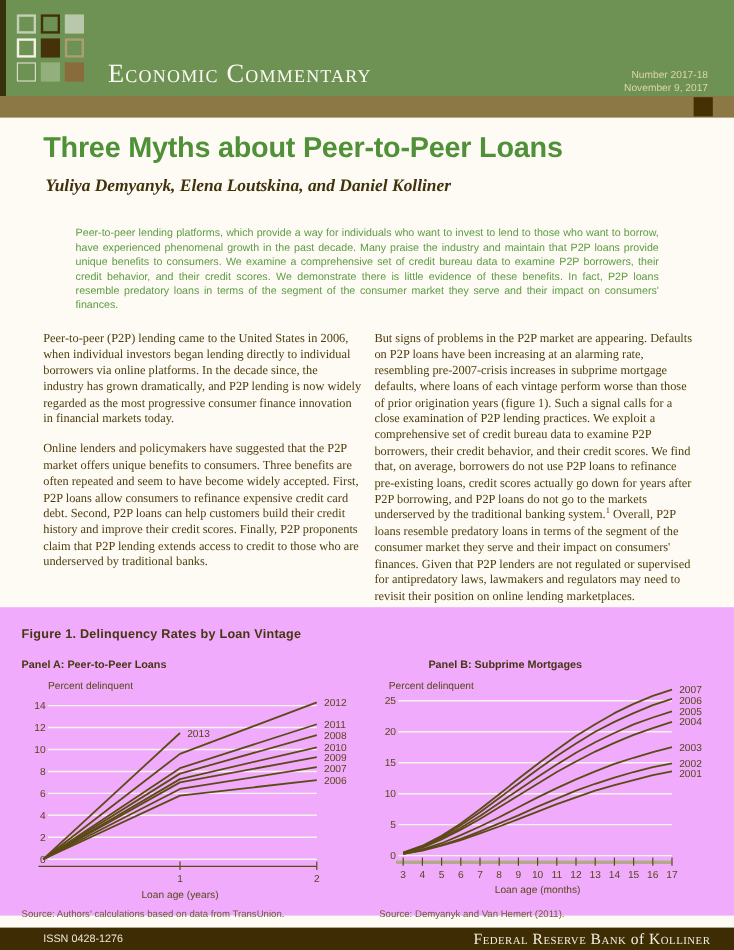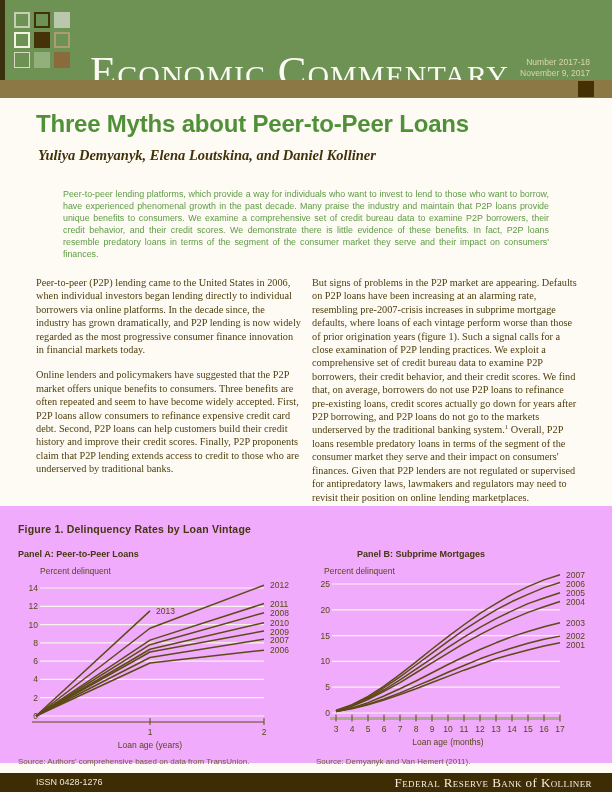--- a/index.html
+++ b/index.html
@@ -16,21 +16,21 @@
   .sq2{border:2px solid #42300a;}
   .sq3{background:#b9c8aa;}
   .sq4{border:2px solid #f4f2e2;}
   .sq5{background:#46320a;}
   .sq6{border:2px solid #ac9e71;}
   .sq7{border:1px solid #d9dac4;}
   .sq8{background:#93b07c;}
   .sq9{background:#8a6c3c;}
   .pub-title{position:absolute;left:90px;top:50px;margin:0;color:#fbfaf2;
              font-family:"Liberation Serif",serif;font-variant:small-caps;font-weight:normal;
-             font-size:43px;letter-spacing:1px;line-height:1;text-align:right;}
+             font-size:22px;letter-spacing:1px;line-height:1;text-align:right;}
   .issue{position:absolute;right:22px;top:57px;text-align:right;color:#ddd5ab;
          font-size:8.5px;line-height:11px;}
   .band{position:absolute;top:80px;left:0;width:612px;height:18px;background:#8c7845;}
   .band-square{position:absolute;top:1px;right:18px;width:16px;height:16px;background:#452f05;}
 
   
   .article-title{position:absolute;left:36px;top:110px;margin:0;font-size:24px;font-weight:bold;
                  color:#4f9038;letter-spacing:-0.2px;}
   .authors{position:absolute;left:38px;top:147px;font-family:"Liberation Serif",serif;
            font-style:italic;font-weight:bold;font-size:14.5px;color:#42320b;}
@@ -149,21 +149,21 @@
           <polyline points="10,138 124,84.97142857142858 238,72.17142857142856" fill="none" stroke="#5c4a16" stroke-width="1.5" stroke-linejoin="round"></polyline>
           <text x="130" y="35.85714285714286" text-anchor="start" font-size="8.5" fill="#574718" font-family="Liberation Sans, sans-serif">2013</text>
           <text x="244" y="10.257142857142838" text-anchor="start" font-size="8.5" fill="#574718" font-family="Liberation Sans, sans-serif">2012</text>
           <text x="244" y="28.54285714285713" text-anchor="start" font-size="8.5" fill="#574718" font-family="Liberation Sans, sans-serif">2011</text>
           <text x="244" y="37.68571428571428" text-anchor="start" font-size="8.5" fill="#574718" font-family="Liberation Sans, sans-serif">2008</text>
           <text x="244" y="47.74285714285715" text-anchor="start" font-size="8.5" fill="#574718" font-family="Liberation Sans, sans-serif">2010</text>
           <text x="244" y="56.542857142857144" text-anchor="start" font-size="8.5" fill="#574718" font-family="Liberation Sans, sans-serif">2009</text>
           <text x="244" y="65.34285714285714" text-anchor="start" font-size="8.5" fill="#574718" font-family="Liberation Sans, sans-serif">2007</text>
           <text x="244" y="75.17142857142856" text-anchor="start" font-size="8.5" fill="#574718" font-family="Liberation Sans, sans-serif">2006</text>
         </svg>
-      <div class="source source-a">Source: Authors' comprehensive based on data from TransUnion.</div>
+      <div class="source source-a">Source: Authors' calculations based on data from TransUnion.</div>
     </div>
 
     <div class="panel-b">
       <h4 class="panel-label">Panel B: Subprime Mortgages</h4>
       <div class="y-axis-title">Percent delinquent</div>
       <svg id="chartB" class="chart-svg" width="292" height="200">
           <line x1="22" y1="143" x2="250" y2="143" stroke="#f8f4e9" stroke-width="1.2"></line>
           <text x="20" y="146" text-anchor="end" font-size="8.5" fill="#574718" font-family="Liberation Sans, sans-serif">0</text>
           <line x1="22" y1="117.2" x2="250" y2="117.2" stroke="#f8f4e9" stroke-width="1.2"></line>
           <text x="20" y="120.2" text-anchor="end" font-size="8.5" fill="#574718" font-family="Liberation Sans, sans-serif">5</text>

